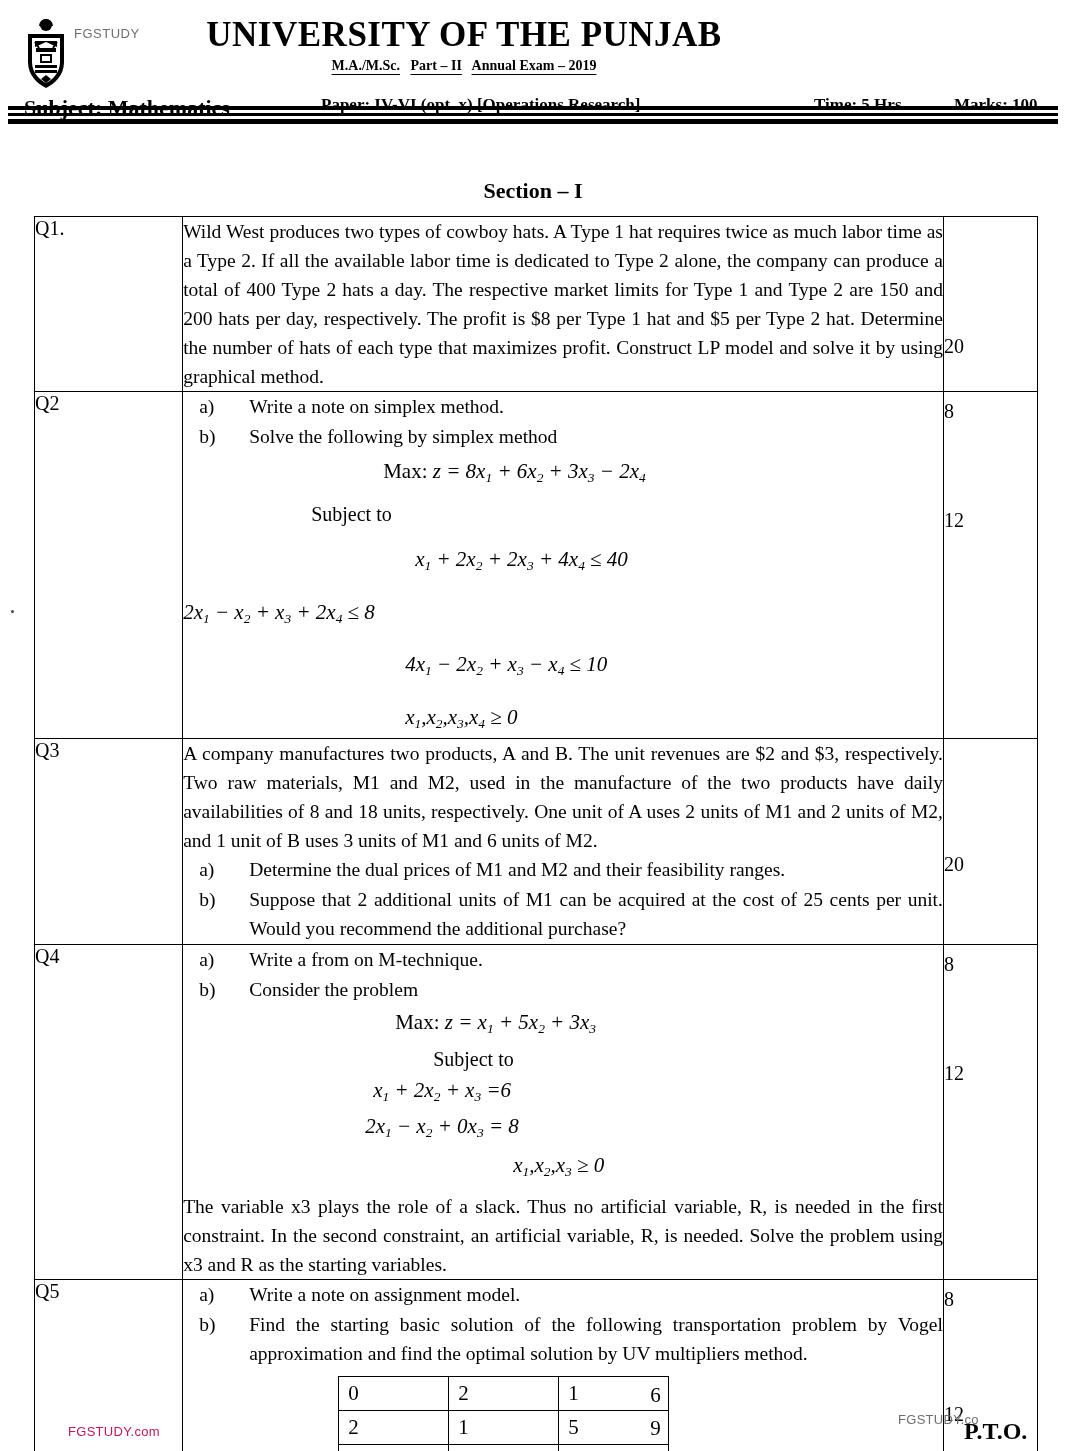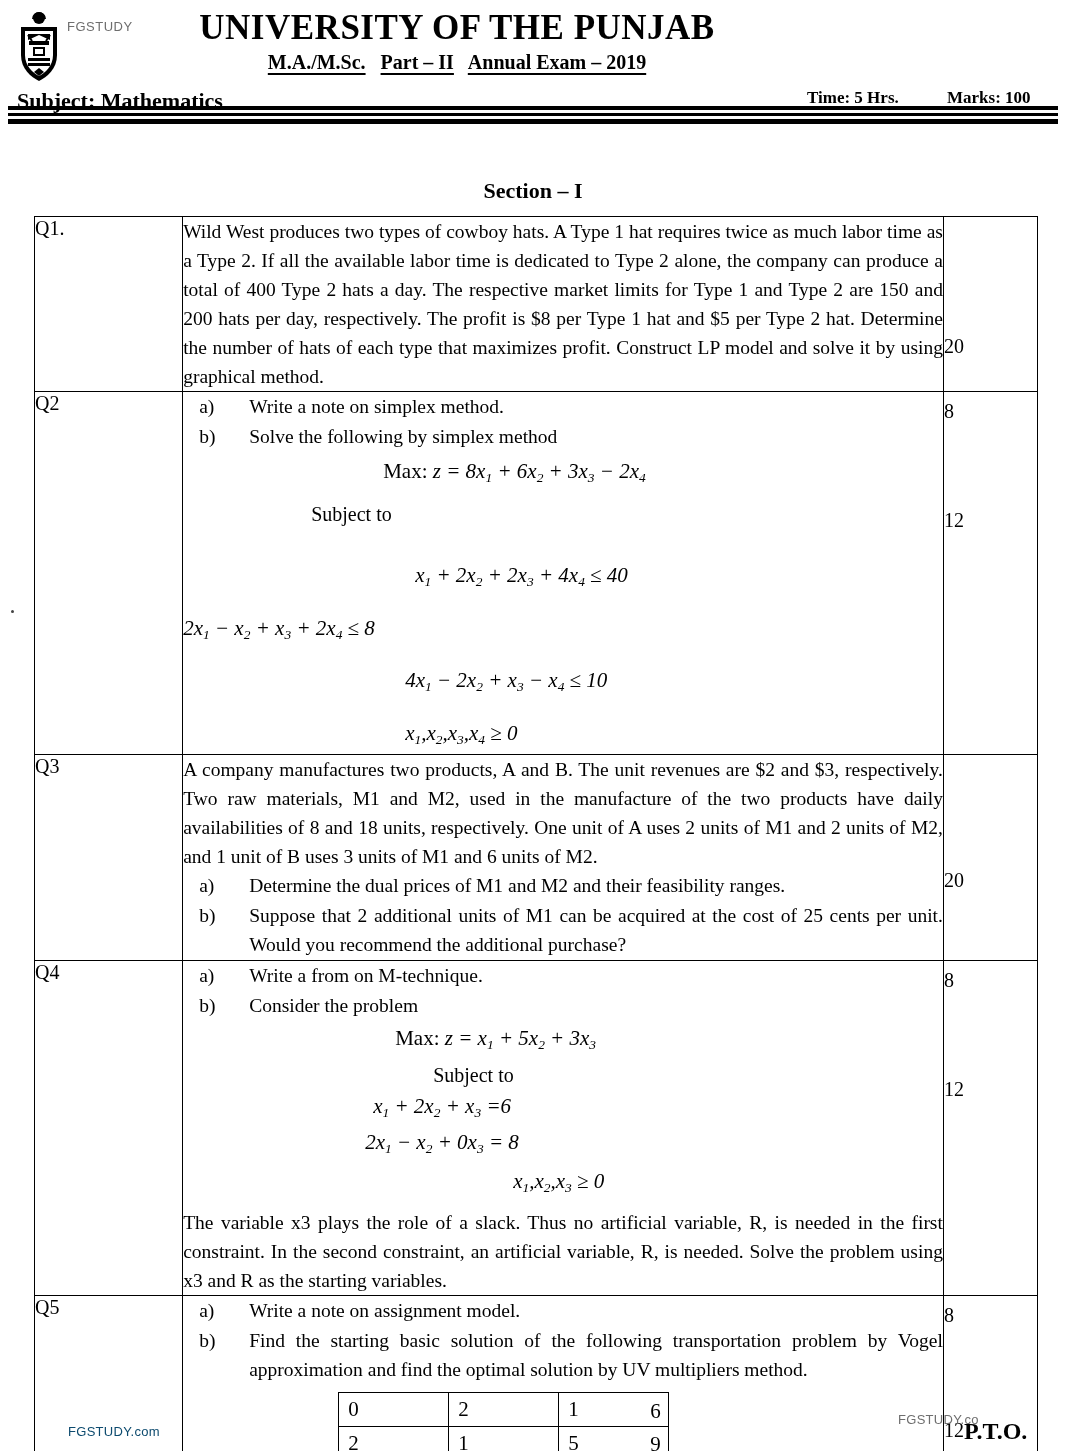--- a/index.html
+++ b/index.html
@@ -14,21 +14,21 @@
     position: relative;
     font-family: "Liberation Serif", "DejaVu Serif", serif;
     color: #000000;
     overflow: hidden;
   }
 
   .page {
     position: relative;
     width: 1020px;
     height: 1451px;
-    padding: 9px;
+    padding: 16px;
     box-sizing: border-box;
   }
 
   
   .header {
     position: relative;
     height: 104px;
     width: 1066px;
   }
   .crest {
@@ -66,21 +66,21 @@
   }
 
   .degree-line {
     position: absolute;
     left: 118px;
     top: 42px;
     width: 660px;
     text-align: center;
     font-family: "Liberation Serif", serif;
     font-weight: bold;
-    font-size: 20px;
+    font-size: 14px;
     white-space: nowrap;
   }
   .degree-line span.u {
     text-decoration: underline;
     text-underline-offset: 4px;
   }
 
   .subject-line {
     position: absolute;
     left: 8px;
@@ -242,21 +242,21 @@
   }
   .math .up { font-style: normal; }
   .math sub {
     font-size: 0.64em;
     font-style: italic;
     vertical-align: -0.28em;
   }
 
   .q2-maxline   { margin-left: 200px; margin-top: 6px; }
   .q2-subjectto { margin-left: 128px; font-size: 20px; font-style: normal; margin-top: 8px;}
-  .q2-c1 { margin-left: 232px; margin-top: 32px; }
+  .q2-c1 { margin-left: 232px; margin-top: 16px; }
   .q2-c2 { margin-top: 18px; }
   .q2-c3 { margin-left: 222px; margin-top: 18px; }
   .q2-c4 { margin-left: 222px; margin-top: 18px; }
 
   .q4-maxline   { margin-left: 212px; margin-top: 4px; }
   .q4-subjectto { margin-left: 250px; font-size: 20px; font-style: normal; margin-top: 2px; }
   .q4-c1 { margin-left: 190px; margin-top: 2px; }
   .q4-c2 { margin-left: 182px; margin-top: 2px; }
   .q4-c3 { margin-left: 330px; margin-top: 4px; }
   .q4-tail { margin-top: 6px; text-align: justify; }
@@ -289,21 +289,21 @@
     font-family: "Liberation Serif", serif;
   }
 
   
   .wm-footer-left {
     position: absolute;
     left: 68px;
     top: 1424px;
     font-family: "Liberation Sans", sans-serif;
     font-size: 13px;
-    color: #0c4a6e;
+    color: #be185d;
     letter-spacing: 0.3px;
   }
   .wm-footer-right {
     position: absolute;
     left: 898px;
     top: 1412px;
     font-family: "Liberation Sans", sans-serif;
     font-size: 13px;
     color: #6e6e6e;
     letter-spacing: 0.3px;
@@ -355,20 +355,21 @@
 
     <div class="univ-title">UNIVERSITY OF THE PUNJAB</div>
 
     <div class="degree-line">
       <span class="u">M.A./M.Sc.</span>&nbsp;&nbsp;
       <span class="u">Part – II</span>&nbsp;&nbsp;
       <span class="u">Annual Exam – 2019</span>
     </div>
 
     <div class="subject-line">Subject: Mathematics</div>
+    <div class="paper-line">Paper: IV-VI (opt. x) [Operations Research]</div>
 
 
     <div class="time-line">Time: 5 Hrs.</div>
     <div class="marks-line">Marks: 100</div>
   </div>
 
   <div class="rules">
     <div class="rule-a"></div>
     <div class="rule-gap"></div>
     <div class="rule-b"></div>

